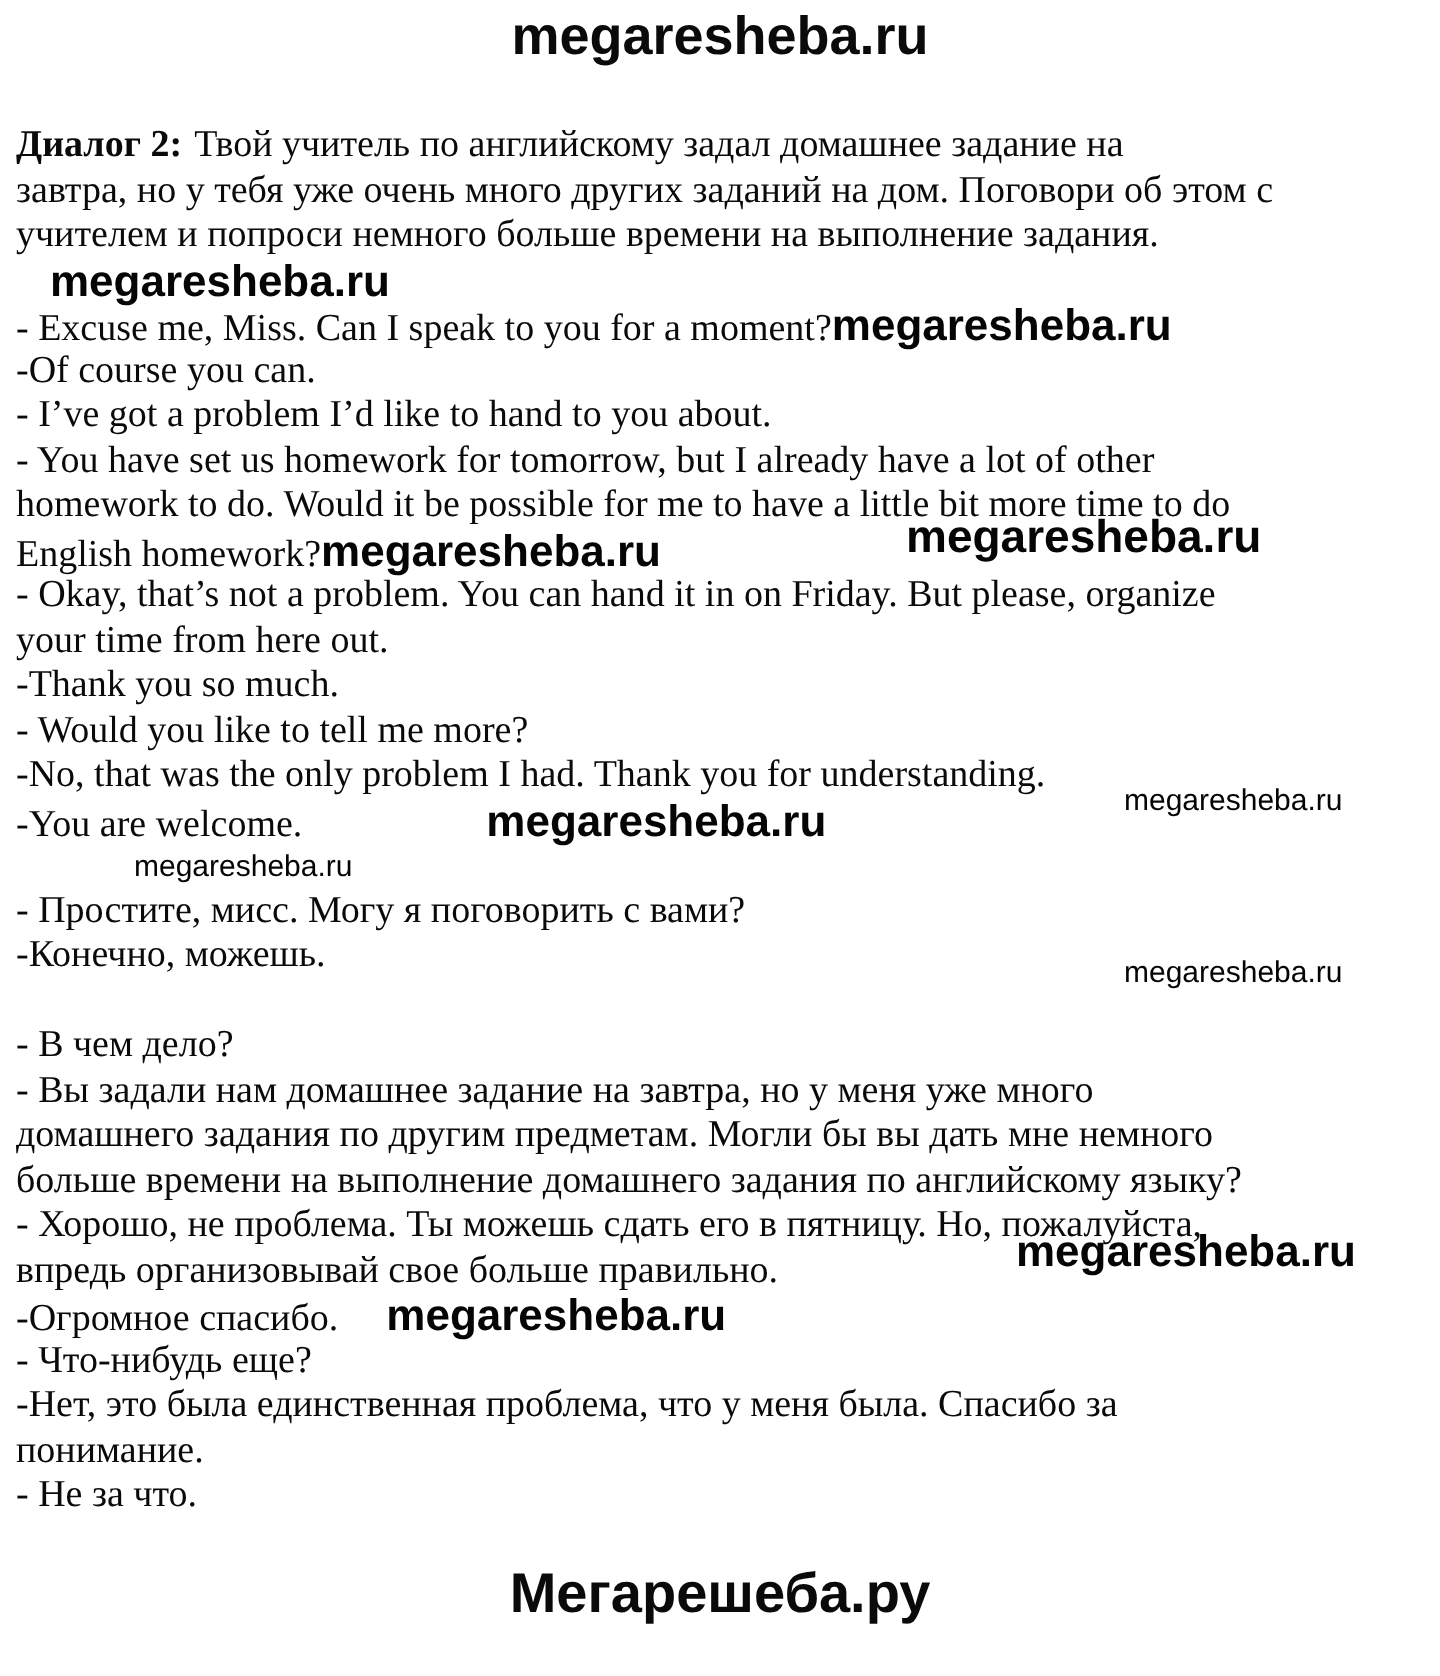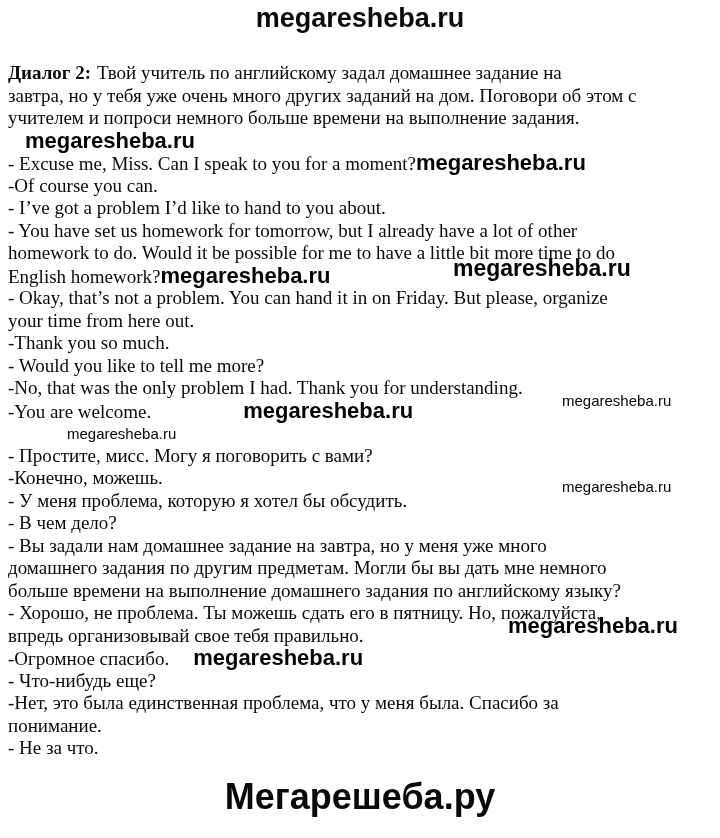--- a/index.html
+++ b/index.html
@@ -48,21 +48,21 @@
   .wm-h { left: 562px; top: -11px; }
   .wm-i { left: 508px; top: -10px; }
 
   .gap92 { margin-left: 92px; }
   .gap24 { margin-left: 24px; }
 
   .site-footer {
     margin-top: 20px; height: 34px; line-height: 34px;
     text-align: center;
     font-family: "Liberation Sans", sans-serif;
-    font-weight: bold; font-size: 36px; color: #0a0a0a;
+    font-weight: bold; font-size: 28px; color: #0a0a0a;
   }
 </style>
 </head>
 <body>
 
 <div class="page">
 
   <div class="site-header">megaresheba.ru</div>
 
   <div class="doc">
@@ -83,27 +83,27 @@
     <p class="row">your time from here out.</p>
     <p class="row ind">-Thank you so much.</p>
     <p class="row ind">- Would you like to tell me more?</p>
     <p class="row ind">-No, that was the only problem I had. Thank you for understanding.</p>
     <p class="row ind"><span>-You are welcome.</span><span class="wm gap92">megaresheba.ru</span><span class="wm small wm-abs wm-f">megaresheba.ru</span></p>
 
     <p class="row wm-row-g"><span class="wm small">megaresheba.ru</span></p>
 
     <p class="row ind">- Простите, мисс. Могу я поговорить с вами?</p>
     <p class="row ind">-Конечно, можешь.</p>
-    <p class="row ind"><span>- У меня проблема, которую я хотел бы обсудить.</span><span class="wm small wm-abs wm-h">megaresheba.ru</span></p>
+    <p class="row ind"><span class="wm small wm-abs wm-h">megaresheba.ru</span></p>
     <p class="row ind">- В чем дело?</p>
     <p class="row ind">- Вы задали нам домашнее задание на завтра, но у меня уже много</p>
     <p class="row">домашнего задания по другим предметам. Могли бы вы дать мне немного</p>
     <p class="row">больше времени на выполнение домашнего задания по английскому языку?</p>
     <p class="row ind">- Хорошо, не проблема. Ты можешь сдать его в пятницу. Но, пожалуйста,</p>
-    <p class="row"><span>впредь организовывай свое тебя правильно.</span><span class="wm wm-abs wm-i">megaresheba.ru</span></p>
+    <p class="row"><span>впредь организовывай свое больше правильно.</span><span class="wm wm-abs wm-i">megaresheba.ru</span></p>
     <p class="row ind"><span>-Огромное спасибо.</span><span class="wm gap24">megaresheba.ru</span></p>
     <p class="row ind">- Что-нибудь еще?</p>
     <p class="row ind">-Нет, это была единственная проблема, что у меня была. Спасибо за</p>
     <p class="row">понимание.</p>
     <p class="row ind">- Не за что.</p>
 
   </div>
 
   <div class="site-footer">Мегарешеба.ру</div>
 

